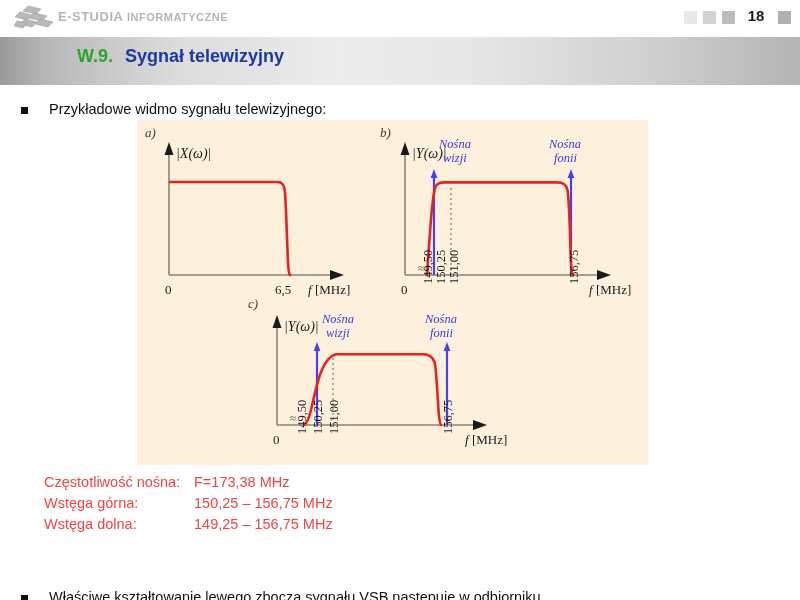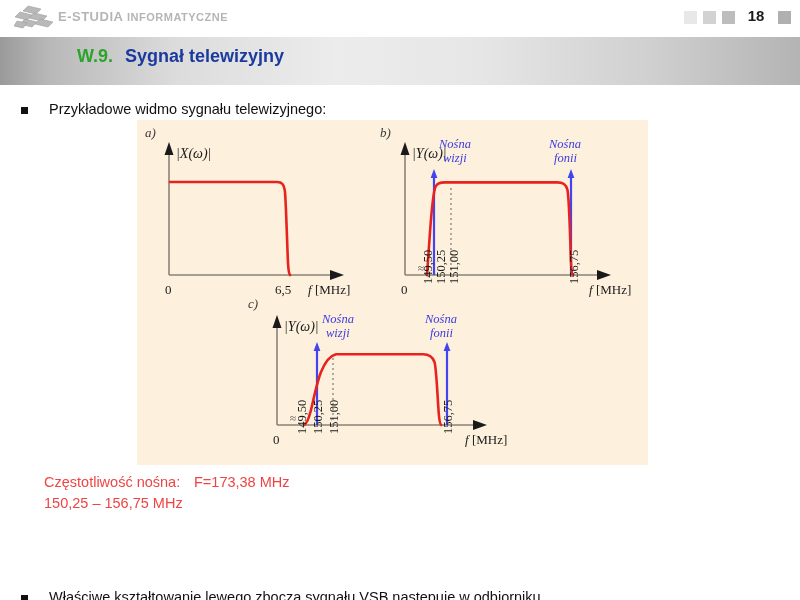--- a/index.html
+++ b/index.html
@@ -214,22 +214,25 @@
 
   </svg>
 </div>
 
 <div id="spec-block">
   <div class="spec-line">
     <span class="spec-key">Częstotliwość nośna:</span>
     <span class="spec-val">F=173,38 MHz</span>
   </div>
   <div class="spec-line">
+    <span class="spec-key">Wstęga górna:</span>
     <span class="spec-val">150,25 – 156,75 MHz</span>
   </div>
   <div class="spec-line">
+    <span class="spec-key">Wstęga dolna:</span>
+    <span class="spec-val">149,25 – 156,75 MHz</span>
   </div>
 </div>
 
 <div class="bullet-row" id="bullet-2">
   <span class="bullet-sq"></span>
   <span class="bullet-label">Właściwe kształtowanie lewego zbocza sygnału VSB następuje w odbiorniku.</span>
 </div>
 
 </body></html>

